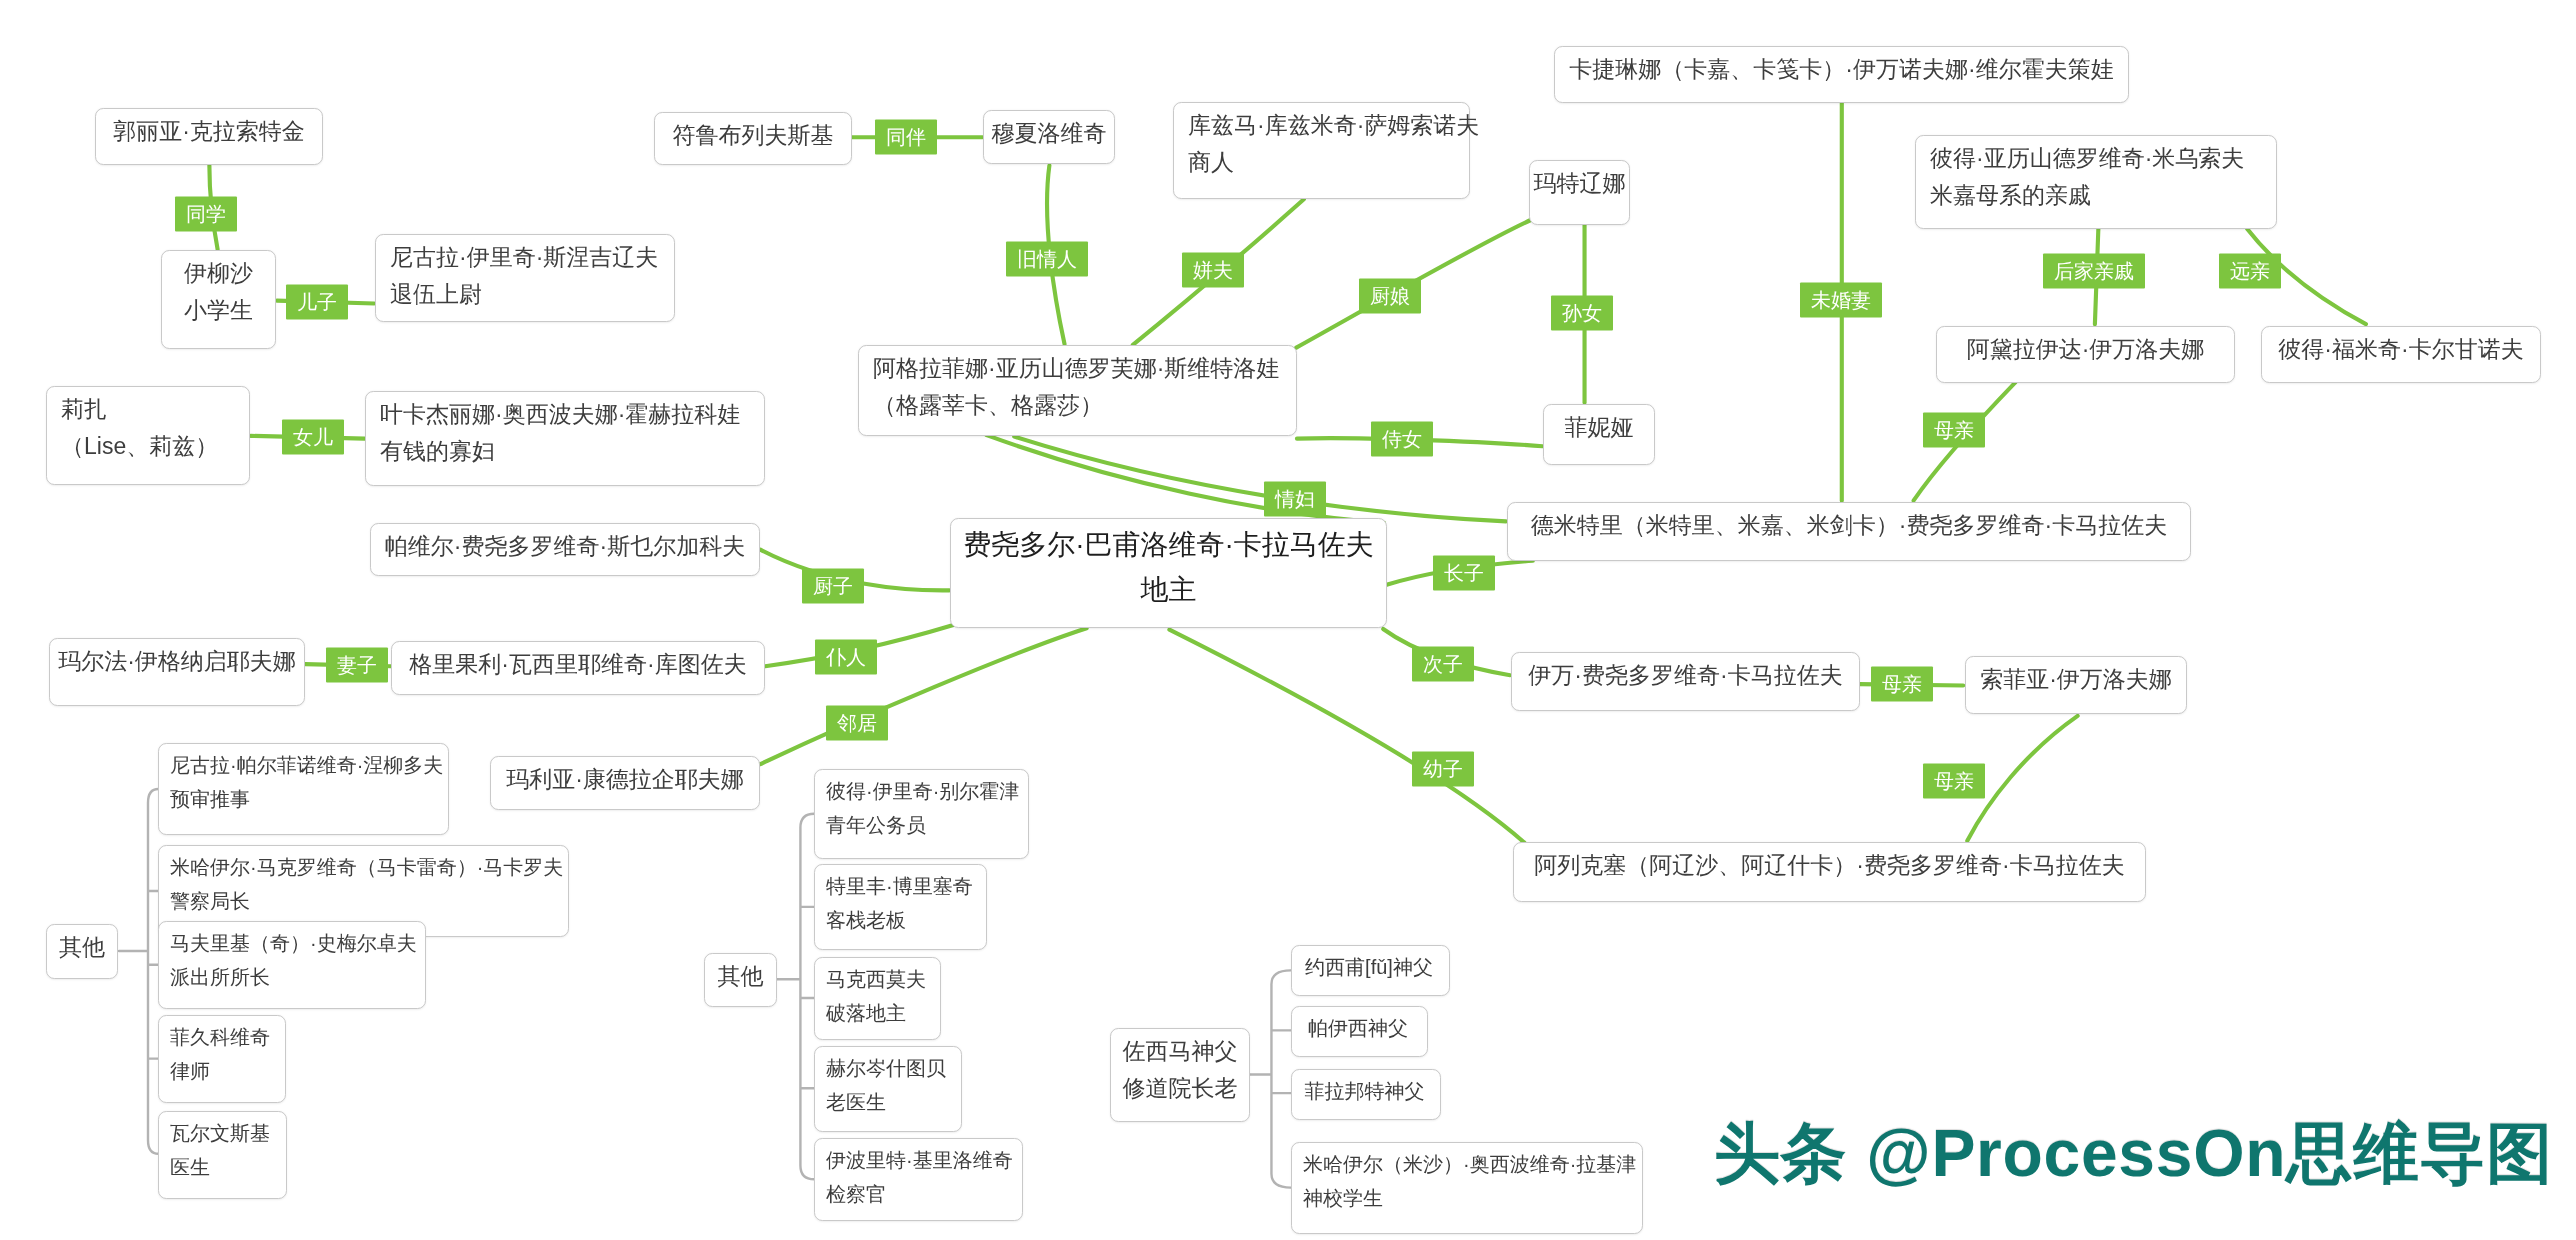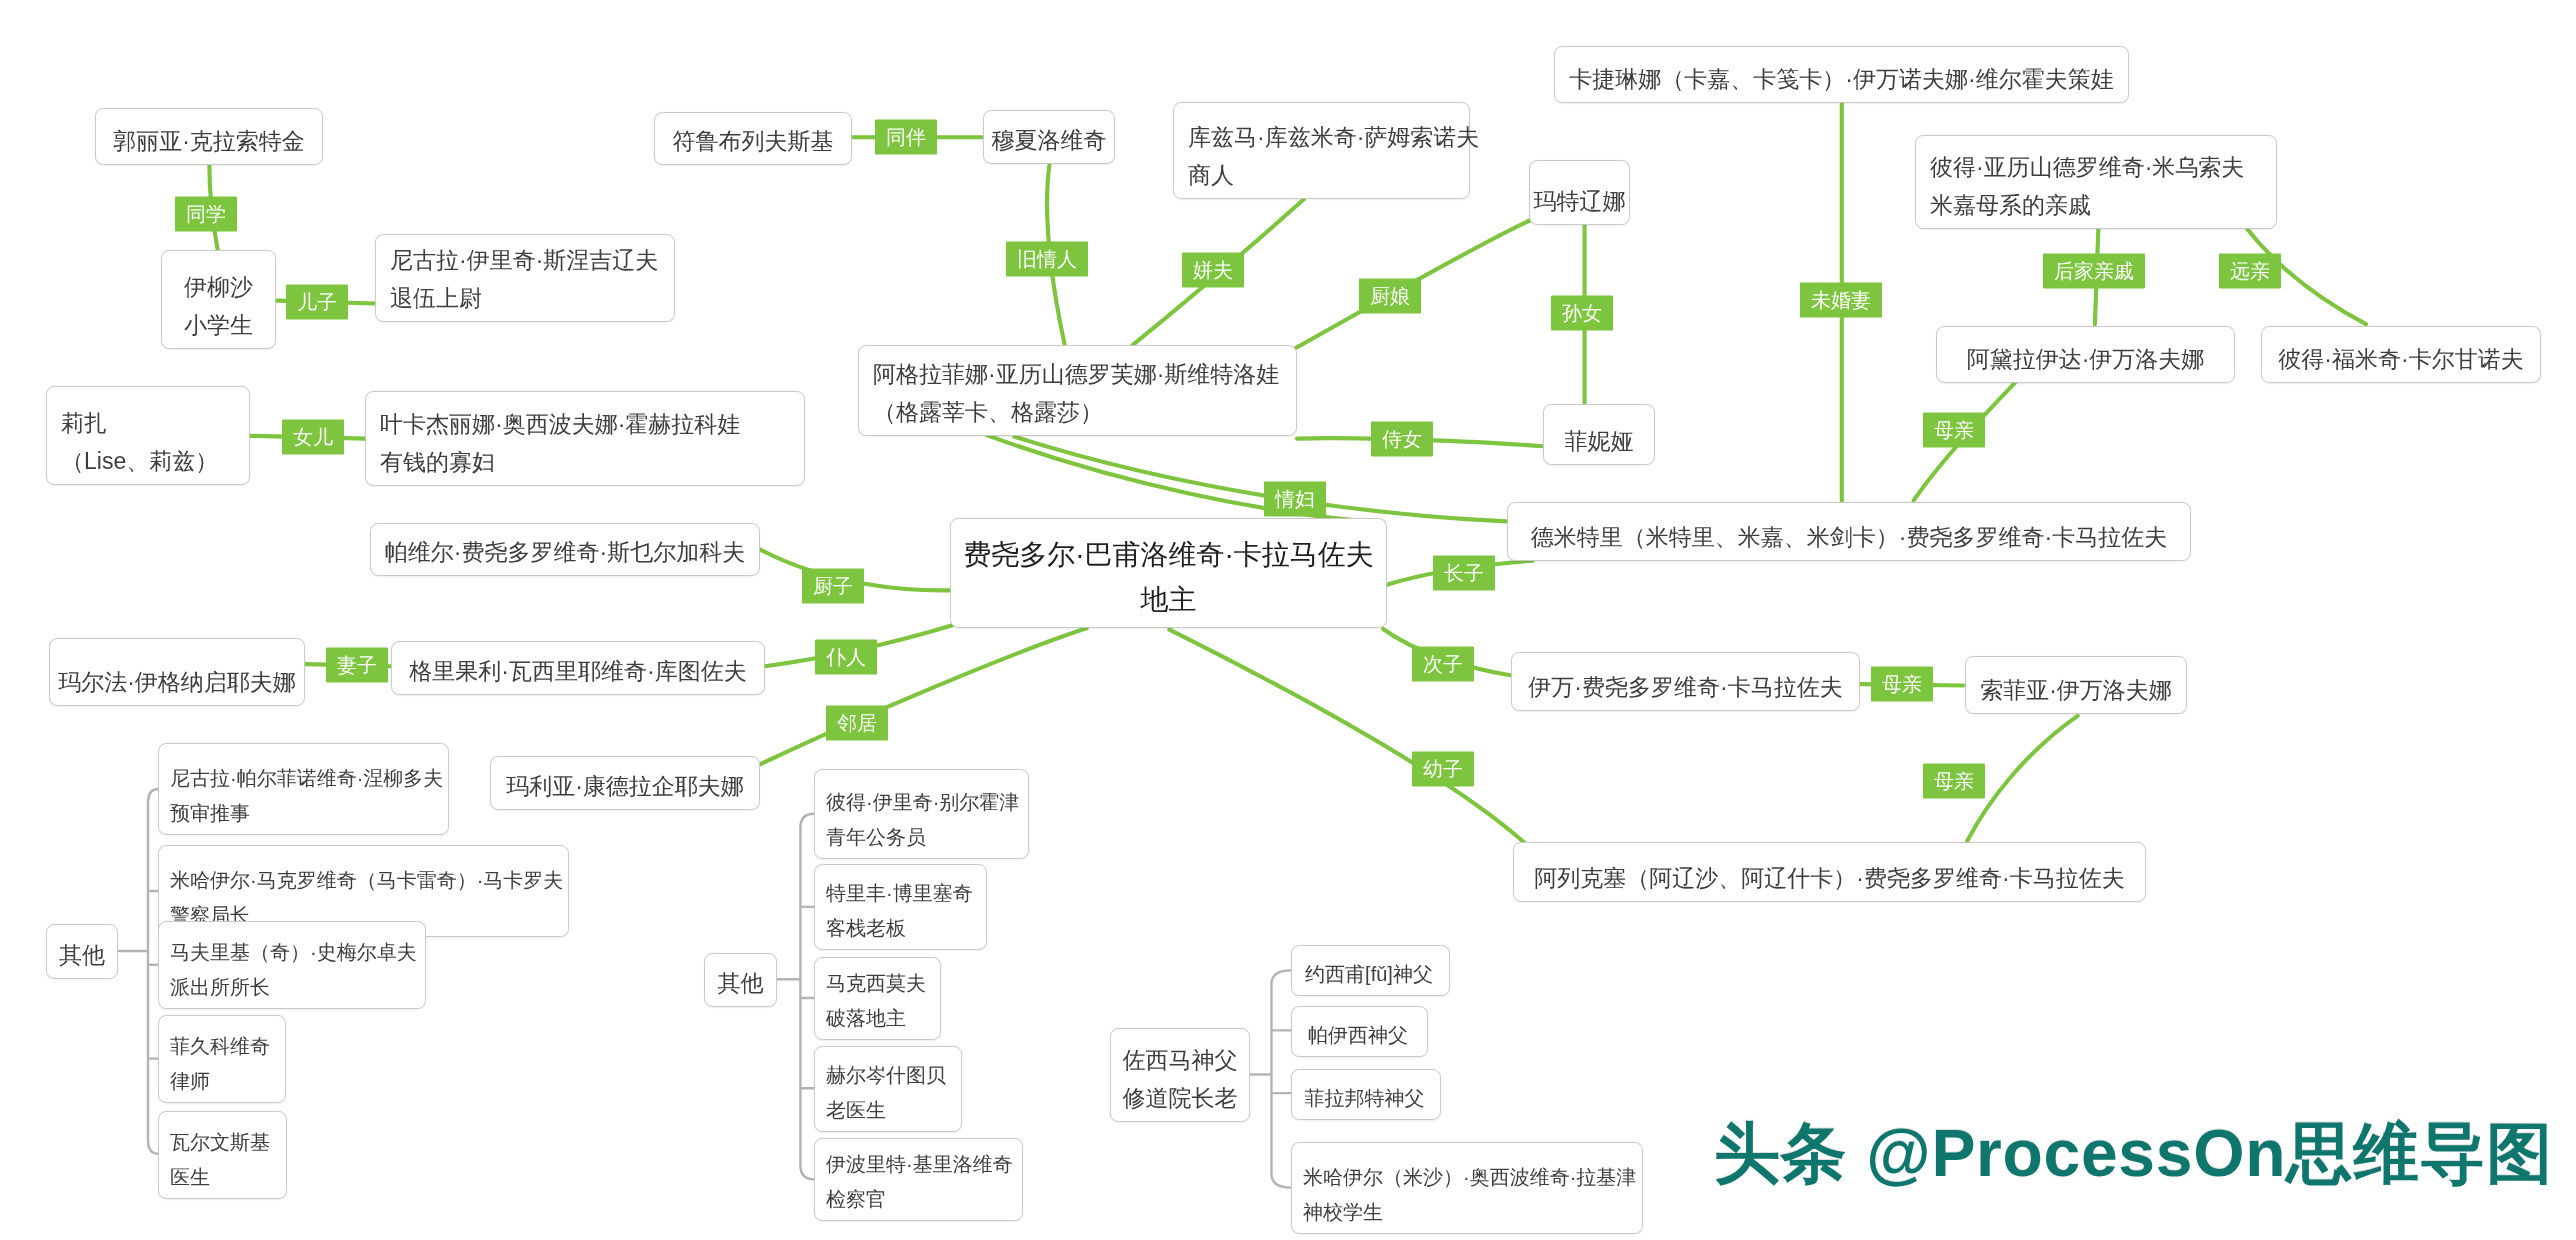--- a/index.html
+++ b/index.html
@@ -11,21 +11,21 @@
   html,body{margin:0;padding:0;background:#fff;}
   body{font-family:"Liberation Sans","DejaVu Sans",sans-serif;}
   #canvas{position:relative;width:2576px;height:1240px;background:#fff;overflow:hidden;}
   #edges{position:absolute;left:0;top:0;z-index:1;}
   .edge{stroke:var(--accent);stroke-width:6;fill:none;stroke-linecap:round;}
   .bracket{stroke:var(--line-gray);stroke-width:3.5;fill:none;stroke-linecap:round;}
   .node{
     position:absolute;box-sizing:border-box;z-index:2;
     background:#fff;border:1.7px solid var(--box-border);border-radius:8.3px;
     color:var(--box-text);font-size:23px;line-height:1.62;
-    display:flex;flex-direction:column;justify-content:flex-end;align-items:flex-start;
+    display:flex;flex-direction:column;justify-content:flex-start;align-items:flex-start;
     padding:4.1px 14px;box-shadow:0 0.7px 2.1px rgba(0,0,0,.07);
   }
   .node span{white-space:nowrap;}
   .node.ta-c{align-items:center;text-align:center;}
   .node.small{font-size:20px;line-height:1.72;padding-left:11px;}
   .node--root{font-size:28px;color:#1e1e1e;line-height:1.6;}
   .badge{
     position:absolute;transform:translate(-50%,-50%);z-index:3;
     background:var(--accent);color:#fff;font-size:20px;line-height:1;
     padding:7.6px 11px;border-radius:1px;white-space:nowrap;
@@ -89,21 +89,21 @@
     <span>小学生</span>
   </div>
   <div class="node" style="left:375px;top:234px;width:300px;height:88px">
     <span>尼古拉·伊里奇·斯涅吉辽夫</span>
     <span>退伍上尉</span>
   </div>
   <div class="node" style="left:46px;top:386px;width:204px;height:99px">
     <span>莉扎</span>
     <span>（Lise、莉兹）</span>
   </div>
-  <div class="node" style="left:365px;top:391px;width:440px;height:95px">
+  <div class="node" style="left:365px;top:391px;width:400px;height:95px">
     <span>叶卡杰丽娜·奥西波夫娜·霍赫拉科娃</span>
     <span>有钱的寡妇</span>
   </div>
 
   <div class="node ta-c" style="left:370px;top:523px;width:390px;height:53px">
     <span>帕维尔·费尧多罗维奇·斯乜尔加科夫</span>
   </div>
   <div class="node ta-c" style="left:49px;top:638px;width:256px;height:68px">
     <span>玛尔法·伊格纳启耶夫娜</span>
   </div>

